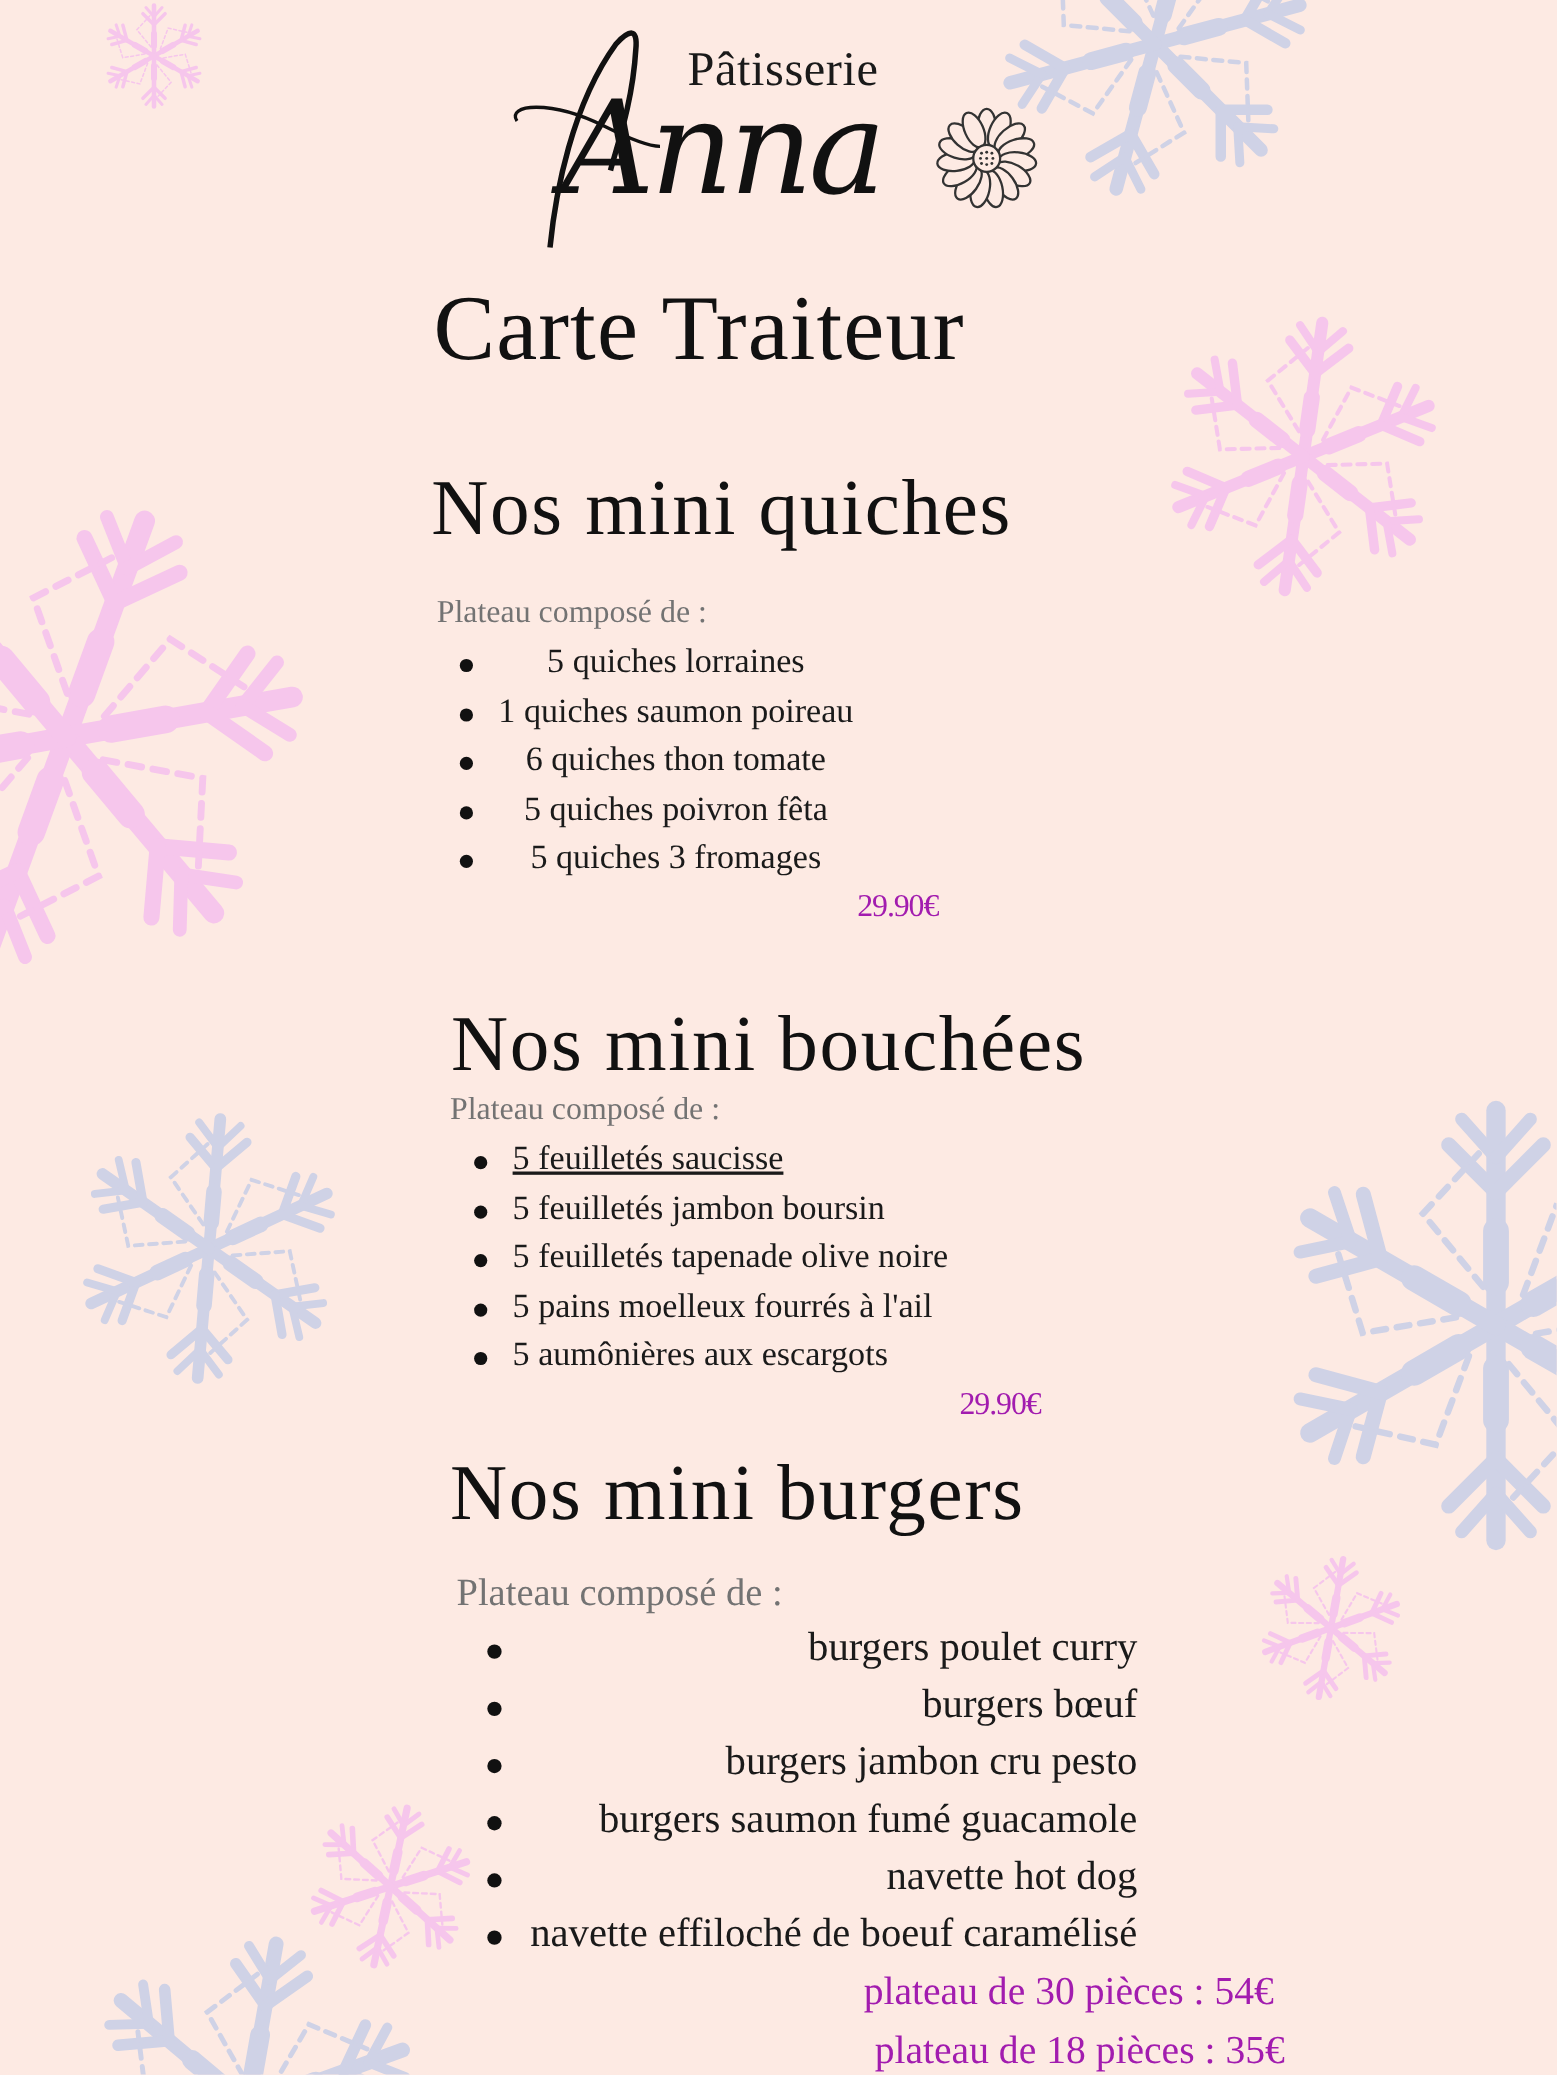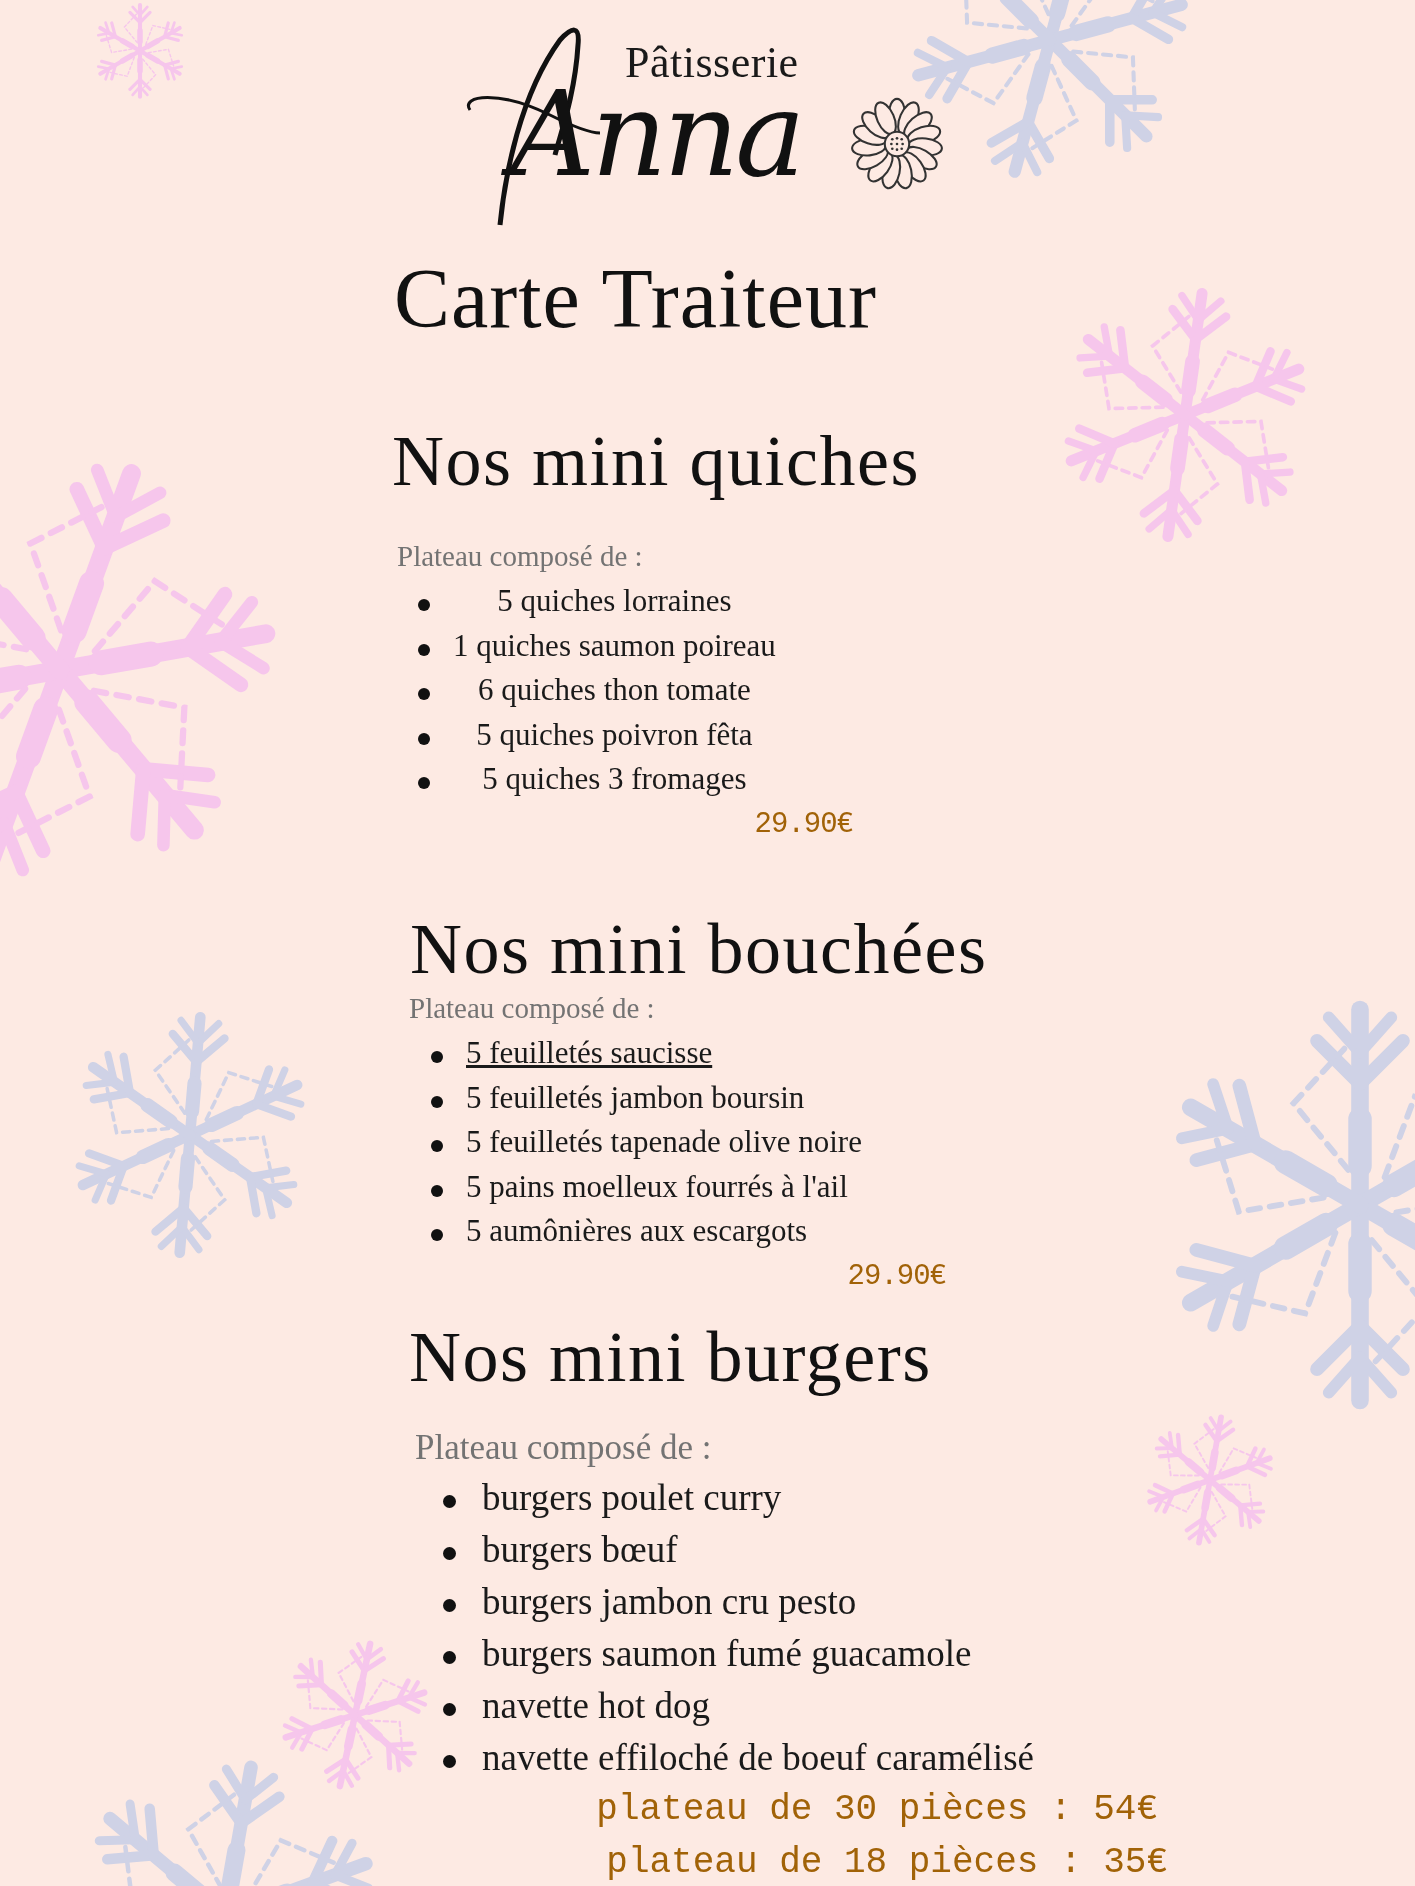--- a/index.html
+++ b/index.html
@@ -12,21 +12,21 @@
   .abs { position:absolute; }
   .flake { position:absolute; }
   .logo-pat { font-family:"Liberation Serif", serif; font-size:44px; letter-spacing:0.5px; color:#1a1a1a; }
   .logo-anna { font-family:"DejaVu Serif", serif; font-style:italic; font-size:118px; color:#111; letter-spacing:-4px; }
   .title { font-family:"Liberation Serif", serif; font-size:84px; letter-spacing:1px; color:#111; white-space:nowrap; }
   .h2 { font-family:"Liberation Serif", serif; font-size:72px; letter-spacing:1.5px; color:#111; white-space:nowrap; }
   .intro { font-family:"Liberation Serif", serif; white-space:nowrap; color:#737373; }
   .list { list-style:none; margin:0; padding:0; position:absolute; }
   .list li { position:relative; white-space:nowrap; font-family:"Liberation Serif", serif; color:#1a1a1a; }
   .list li .dot { position:absolute; border-radius:50%; background:#111; }
-  .price { font-family:Liberation Mono, monospace; white-space:nowrap; color:#a16207; text-align:left; }
+  .price { font-family:Liberation Serif, serif; white-space:nowrap; color:#a21caf; text-align:left; }
 </style>
 </head>
 <body>
 
 <svg width="0" height="0" style="position:absolute">
   <defs>
     <g id="flake">
       <g stroke-linecap="round" fill="none">
         <g id="arm">
           <line x1="0" y1="0" x2="0" y2="-100" stroke-width="9"></line>
@@ -152,21 +152,21 @@
   <li style="font-size:31px;height:44.5px;padding-left:35px;text-decoration:underline;"><span class="dot" style="left:0;top:16px;width:12px;height:12px;"></span><span>5 feuilletés saucisse</span></li>
   <li style="font-size:31px;height:44.5px;padding-left:35px;"><span class="dot" style="left:0;top:16px;width:12px;height:12px;"></span><span>5 feuilletés jambon boursin</span></li>
   <li style="font-size:31px;height:44.5px;padding-left:35px;"><span class="dot" style="left:0;top:16px;width:12px;height:12px;"></span><span>5 feuilletés tapenade olive noire</span></li>
   <li style="font-size:31px;height:44.5px;padding-left:35px;"><span class="dot" style="left:0;top:16px;width:12px;height:12px;"></span><span>5 pains moelleux fourrés à l'ail</span></li>
   <li style="font-size:31px;height:44.5px;padding-left:35px;"><span class="dot" style="left:0;top:16px;width:12px;height:12px;"></span><span>5 aumônières aux escargots</span></li>
 </ul>
 <div class="abs price" style="right:469px;top:1260px;font-size:29px;letter-spacing:-1px;">29.90€</div>
 
 <div class="abs h2" style="left:409px;top:1316px;">Nos mini burgers</div>
 <div class="abs intro" style="left:415px;top:1428px;font-size:35px;">Plateau composé de :</div>
-<ul class="list" style="left:443px;top:1476px;">
+<ul class="list" style="left:443px;top:1476px;text-align:right;">
   <li style="font-size:37px;height:52px;padding-left:39px;"><span class="dot" style="left:0;top:19px;width:13px;height:13px;"></span><span>burgers poulet curry</span></li>
   <li style="font-size:37px;height:52px;padding-left:39px;"><span class="dot" style="left:0;top:19px;width:13px;height:13px;"></span><span>burgers bœuf</span></li>
   <li style="font-size:37px;height:52px;padding-left:39px;"><span class="dot" style="left:0;top:19px;width:13px;height:13px;"></span><span>burgers jambon cru pesto</span></li>
   <li style="font-size:37px;height:52px;padding-left:39px;"><span class="dot" style="left:0;top:19px;width:13px;height:13px;"></span><span>burgers saumon fumé guacamole</span></li>
   <li style="font-size:37px;height:52px;padding-left:39px;"><span class="dot" style="left:0;top:19px;width:13px;height:13px;"></span><span>navette hot dog</span></li>
   <li style="font-size:37px;height:52px;padding-left:39px;"><span class="dot" style="left:0;top:19px;width:13px;height:13px;"></span><span>navette effiloché de boeuf caramélisé</span></li>
 </ul>
 <div class="abs price" style="right:257px;top:1789px;font-size:36px;">plateau de 30 pièces : 54€</div>
 <div class="abs price" style="right:247px;top:1842px;font-size:36px;">plateau de 18 pièces : 35€</div>
 

